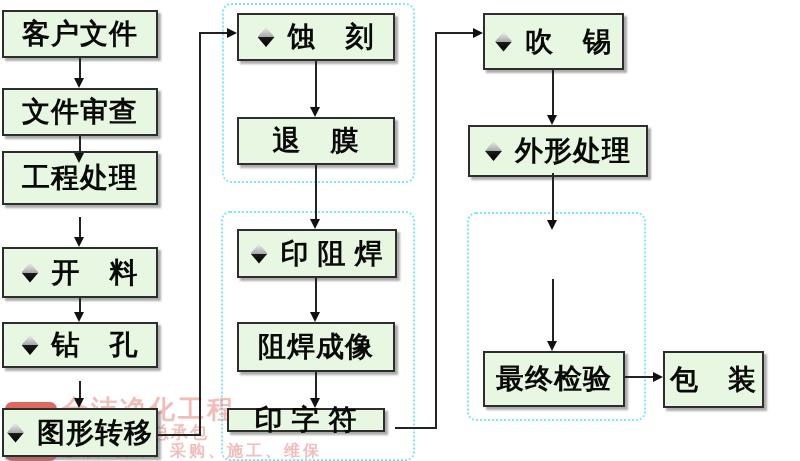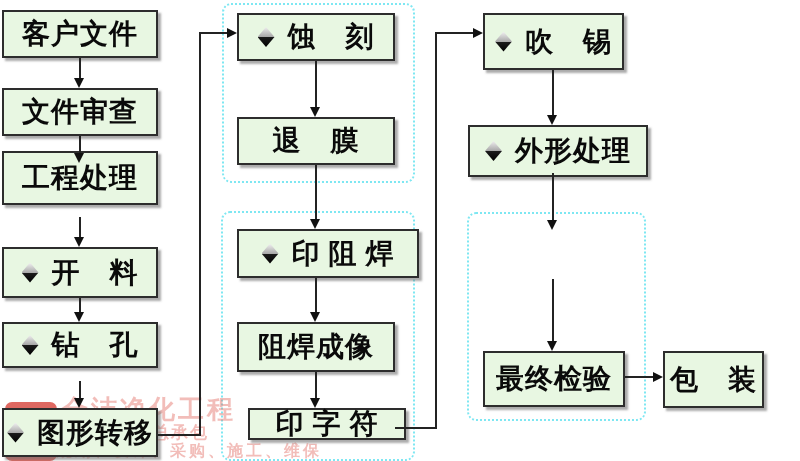--- a/index.html
+++ b/index.html
@@ -103,28 +103,28 @@
     <span class="label">蚀　刻</span>
   </div>
 
   <div class="node" style="left:2px;top:408px;width:156px;height:49px">
     <span class="diamond-icon"></span>
     <span class="label">图形转移</span>
   </div>
   <div class="node" style="left:237px;top:117px;width:158px;height:48px">
     <span class="label">退　膜</span>
   </div>
-  <div class="node" style="left:237px;top:229px;width:182px;height:49px">
+  <div class="node" style="left:237px;top:229px;width:160px;height:49px">
     <span class="diamond-icon"></span>
     <span class="label">印 阻 焊</span>
   </div>
   <div class="node" style="left:237px;top:322px;width:158px;height:50px">
     <span class="label">阻焊成像</span>
   </div>
-  <div class="node" style="left:248px;top:408px;width:158px;height:32px">
+  <div class="node" style="left:227px;top:408px;width:158px;height:24px">
     <span class="label">印 字 符</span>
   </div>
 
   <div class="node" style="left:483px;top:13px;width:141px;height:57px">
     <span class="diamond-icon"></span>
     <span class="label">吹　锡</span>
   </div>
   <div class="node" style="left:468px;top:125px;width:180px;height:52px">
     <span class="diamond-icon"></span>
     <span class="label">外形处理</span>

